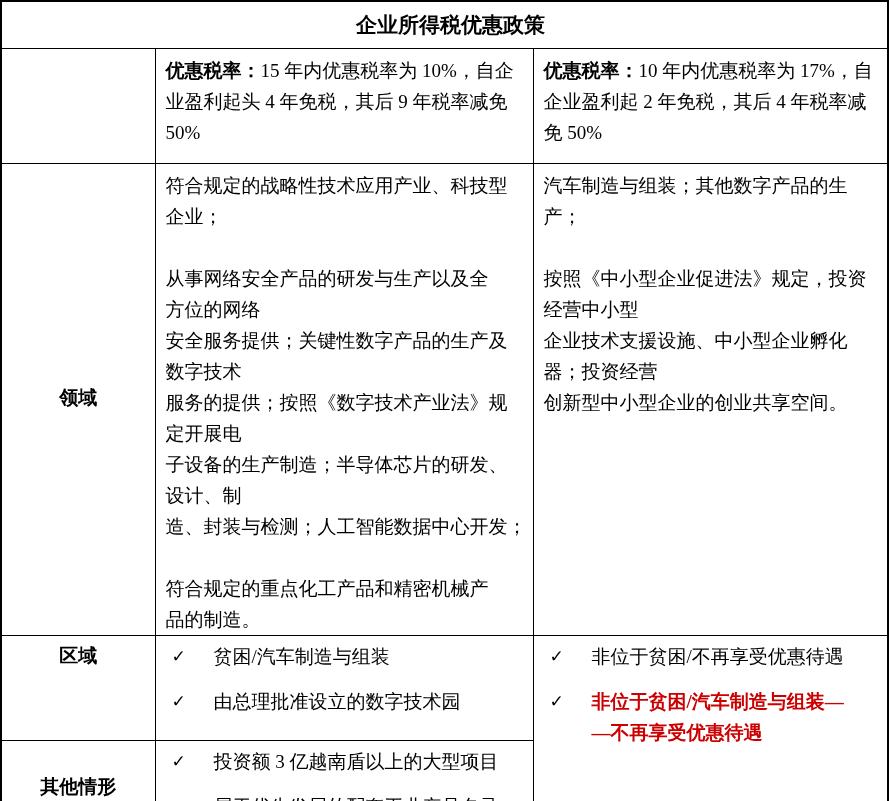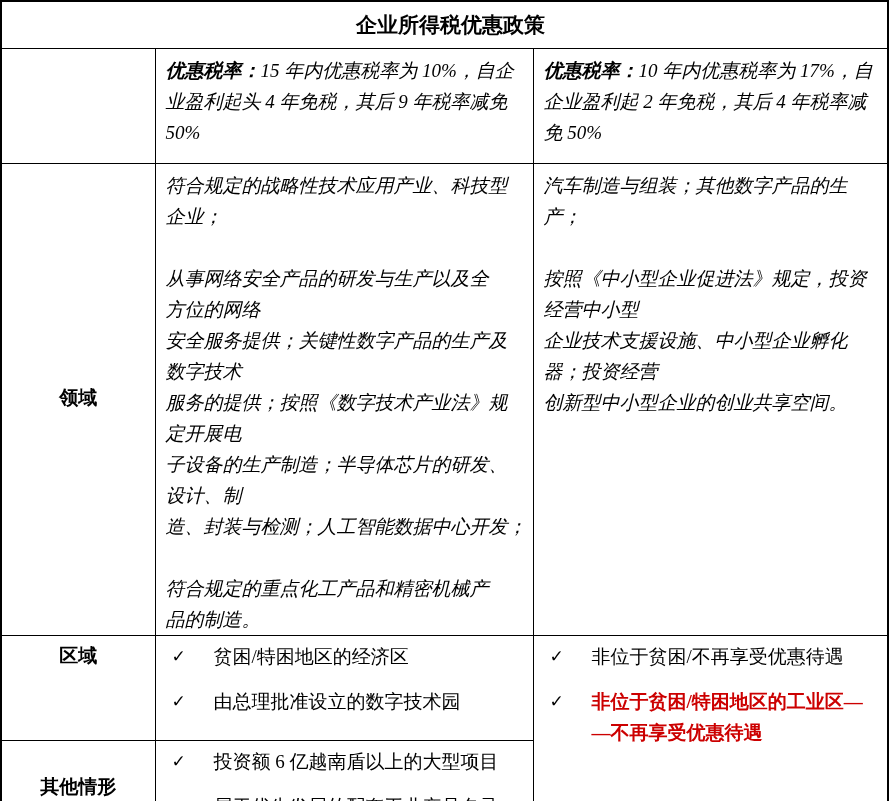--- a/index.html
+++ b/index.html
@@ -57,21 +57,20 @@
     font-weight: bold;
     font-family: Liberation Mono, monospace;
   }
   td.v-middle { vertical-align: middle; }
   td.v-top    { padding-top: 6px; }
 
   
   td.text-cell {
     padding: 6px 6px 0 10px;
     white-space: pre-line;
-    font-style: italic;
   }
   .inline-bold { font-weight: bold; }
 
   
   td.list-cell { padding: 5px 4px 0 8px; }
   .check-item {
     display: flex;
     align-items: flex-start;
     margin-bottom: 14px;
   }
@@ -140,46 +139,46 @@
 企业技术支援设施、中小型企业孵化
 器；投资经营
 创新型中小型企业的创业共享空间。</td>
   </tr>
 
   <tr class="row-region">
     <td class="label-cell v-top">区域</td>
     <td class="list-cell">
       <div class="check-item">
         <span class="check">✓</span>
-        <span class="check-text">贫困/特困地区的经济区</span>
+        <span class="check-text">贫困/汽车制造与组装</span>
       </div>
       <div class="check-item">
         <span class="check">✓</span>
         <span class="check-text">由总理批准设立的数字技术园</span>
       </div>
     </td>
     <td class="list-cell" rowspan="2">
       <div class="check-item">
         <span class="check">✓</span>
         <span class="check-text">非位于贫困/不再享受优惠待遇</span>
       </div>
       <div class="check-item">
         <span class="check">✓</span>
-        <span class="check-text highlight-red">非位于贫困/特困地区的工业区—
+        <span class="check-text highlight-red">非位于贫困/汽车制造与组装—
 —不再享受优惠待遇</span>
       </div>
     </td>
   </tr>
 
   <tr class="row-other">
     <td class="label-cell v-middle">其他情形</td>
     <td class="list-cell">
       <div class="check-item">
         <span class="check">✓</span>
-        <span class="check-text">投资额 6 亿越南盾以上的大型项目</span>
+        <span class="check-text">投资额 3 亿越南盾以上的大型项目</span>
       </div>
       <div class="check-item">
         <span class="check">✓</span>
         <span class="check-text">属于优先发展的配套工业产品名录</span>
       </div>
     </td>
   </tr>
 </tbody>
   </table>
 

